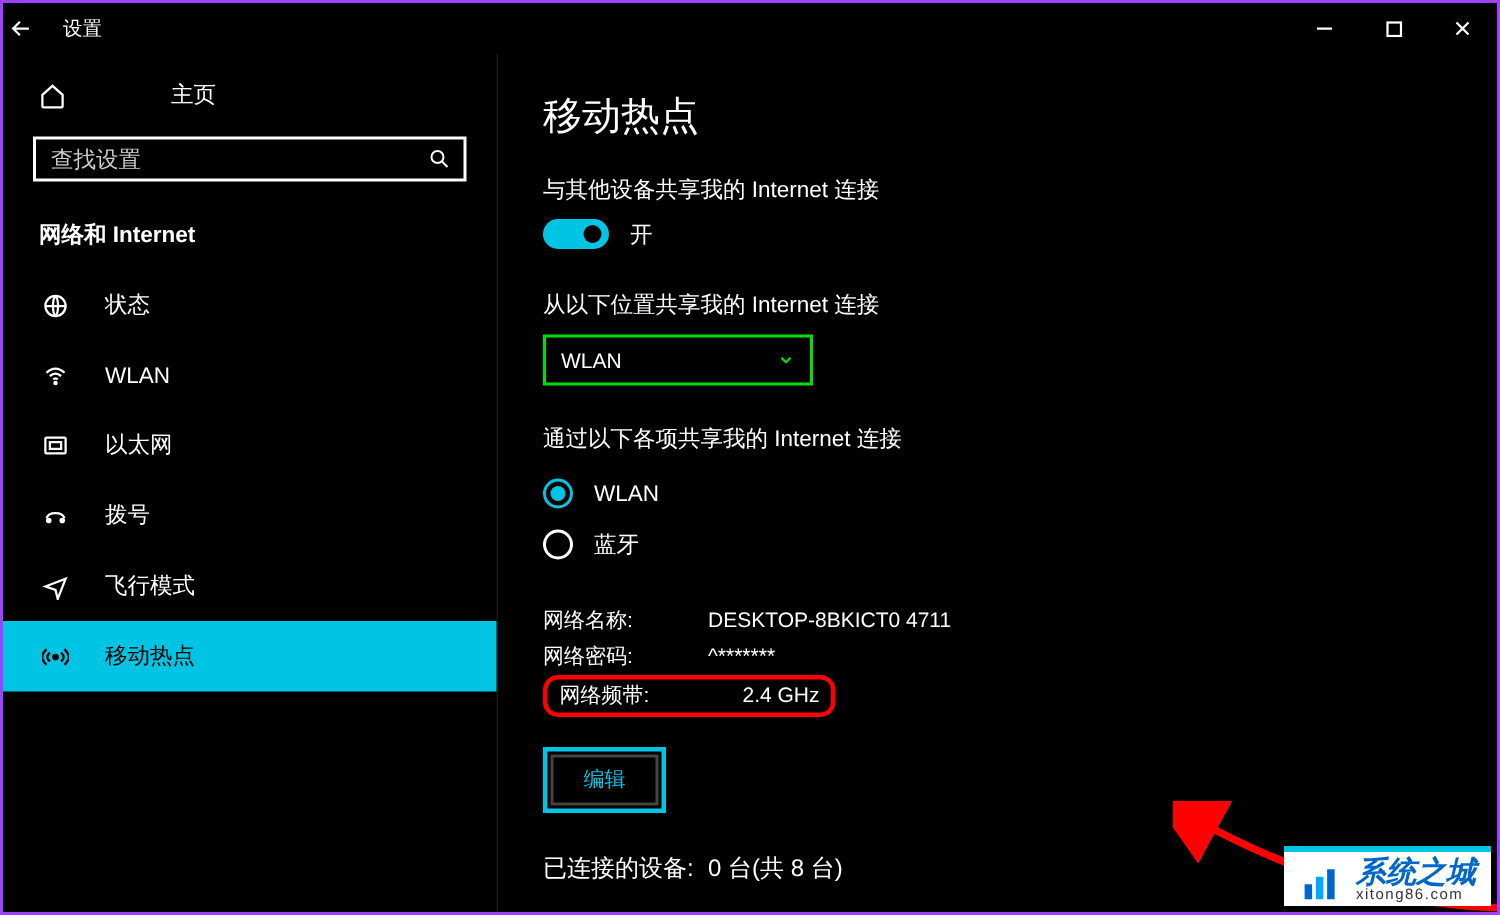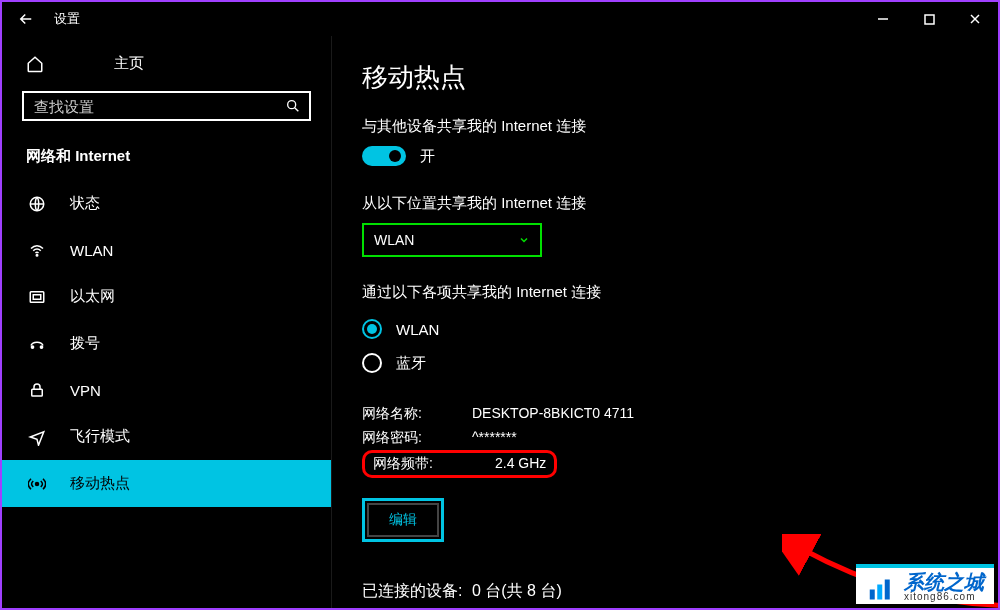--- a/index.html
+++ b/index.html
@@ -1,18 +1,18 @@
 <!DOCTYPE html>
 <html><head>
   <meta charset="utf-8">
   <style>
     * { margin: 0; padding: 0; box-sizing: border-box; font-family: "Microsoft YaHei", "Segoe UI", sans-serif; }
     body { width: 1000px; height: 610px; background: #000; color: #fff; overflow: hidden; border: 2px solid #a040ff; position: relative; }
     
-    .titlebar { height: 34px; display: flex; align-items: center; padding: 0 0 0 12px; justify-content: space-between; }
+    .titlebar { height: 34px; display: flex; align-items: center; padding: 0 0 0 0; justify-content: space-between; }
     .titlebar .back-arrow { width: 24px; height: 24px; display: flex; align-items: center; justify-content: center; margin-right: 16px; cursor: pointer; }
     .titlebar .title { font-size: 13px; color: #fff; }
     .window-controls { margin-left: auto; display: flex; }
     .window-controls .wc { width: 46px; height: 32px; display: flex; align-items: center; justify-content: center; cursor: pointer; color: #fff; font-size: 14px; }
     
     .main { display: flex; height: calc(100% - 34px); }
     
     .sidebar { width: 330px; padding: 8px 0; border-right: 1px solid #1a1a1a; }
     .home-row { display: flex; align-items: center; padding: 10px 20px 18px 24px; cursor: pointer; }
     .home-row .icon { width: 20px; margin-right: 20px; display:flex; align-items:center;}
@@ -156,29 +156,20 @@
             <path d="M4 14c2-6 14-6 16 0"></path>
             <circle cx="6" cy="16" r="1.5" fill="#fff"></circle>
             <circle cx="18" cy="16" r="1.5" fill="#fff"></circle>
           </svg>
         </span>
       <span>拨号</span>
     </div>
     <div class="nav-item">
       <span class="icon">
           <svg width="18" height="18" viewBox="0 0 24 24" fill="none" stroke="#fff" stroke-width="2">
-            <rect x="5" y="11" width="14" height="9" rx="1"></rect>
-            <path d="M8 11V8a4 4 0 018 0v3"></path>
-          </svg>
-        </span>
-      <span>VPN</span>
-    </div>
-    <div class="nav-item">
-      <span class="icon">
-          <svg width="18" height="18" viewBox="0 0 24 24" fill="none" stroke="#fff" stroke-width="2">
             <path d="M3 12l18-7-7 18-2-8-9-3z"></path>
           </svg>
         </span>
       <span>飞行模式</span>
     </div>
     <div class="nav-item active">
       <span class="icon">
           <svg width="18" height="18" viewBox="0 0 24 24" fill="none" stroke="#000" stroke-width="2">
             <circle cx="12" cy="12" r="2" fill="#000"></circle>
             <path d="M7 8c-3 3-3 5 0 8M17 8c3 3 3 5 0 8M4 5c-5 5-5 9 0 14M20 5c5 5 5 9 0 14"></path>
@@ -250,21 +241,21 @@
 
     <svg class="arrow-red" width="270" height="90">
       <defs>
           <marker id="ah" markerWidth="12" markerHeight="12" refX="2" refY="5" orient="auto">
             <path d="M0,0 L10,5 L0,10 z" fill="#ff0000"></path>
           </marker>
         </defs>
       <path d="M 260 70 Q 140 80 20 15" stroke="#ff0000" stroke-width="5" fill="none" marker-end="url(#ah)"></path>
     </svg>
 
-    <div class="info-row" style="margin-top:36px;">
+    <div class="info-row" style="margin-top:24px;">
       <span class="k">已连接的设备:</span>
       <span class="v">0 台(共 8 台)</span>
     </div>
   </div>
 </div>
 
 <div class="watermark">
   <span class="wm-icon">
     <svg width="30" height="30" viewBox="0 0 24 24">
         <rect x="3" y="14" width="4" height="8" fill="#0066cc"></rect>

